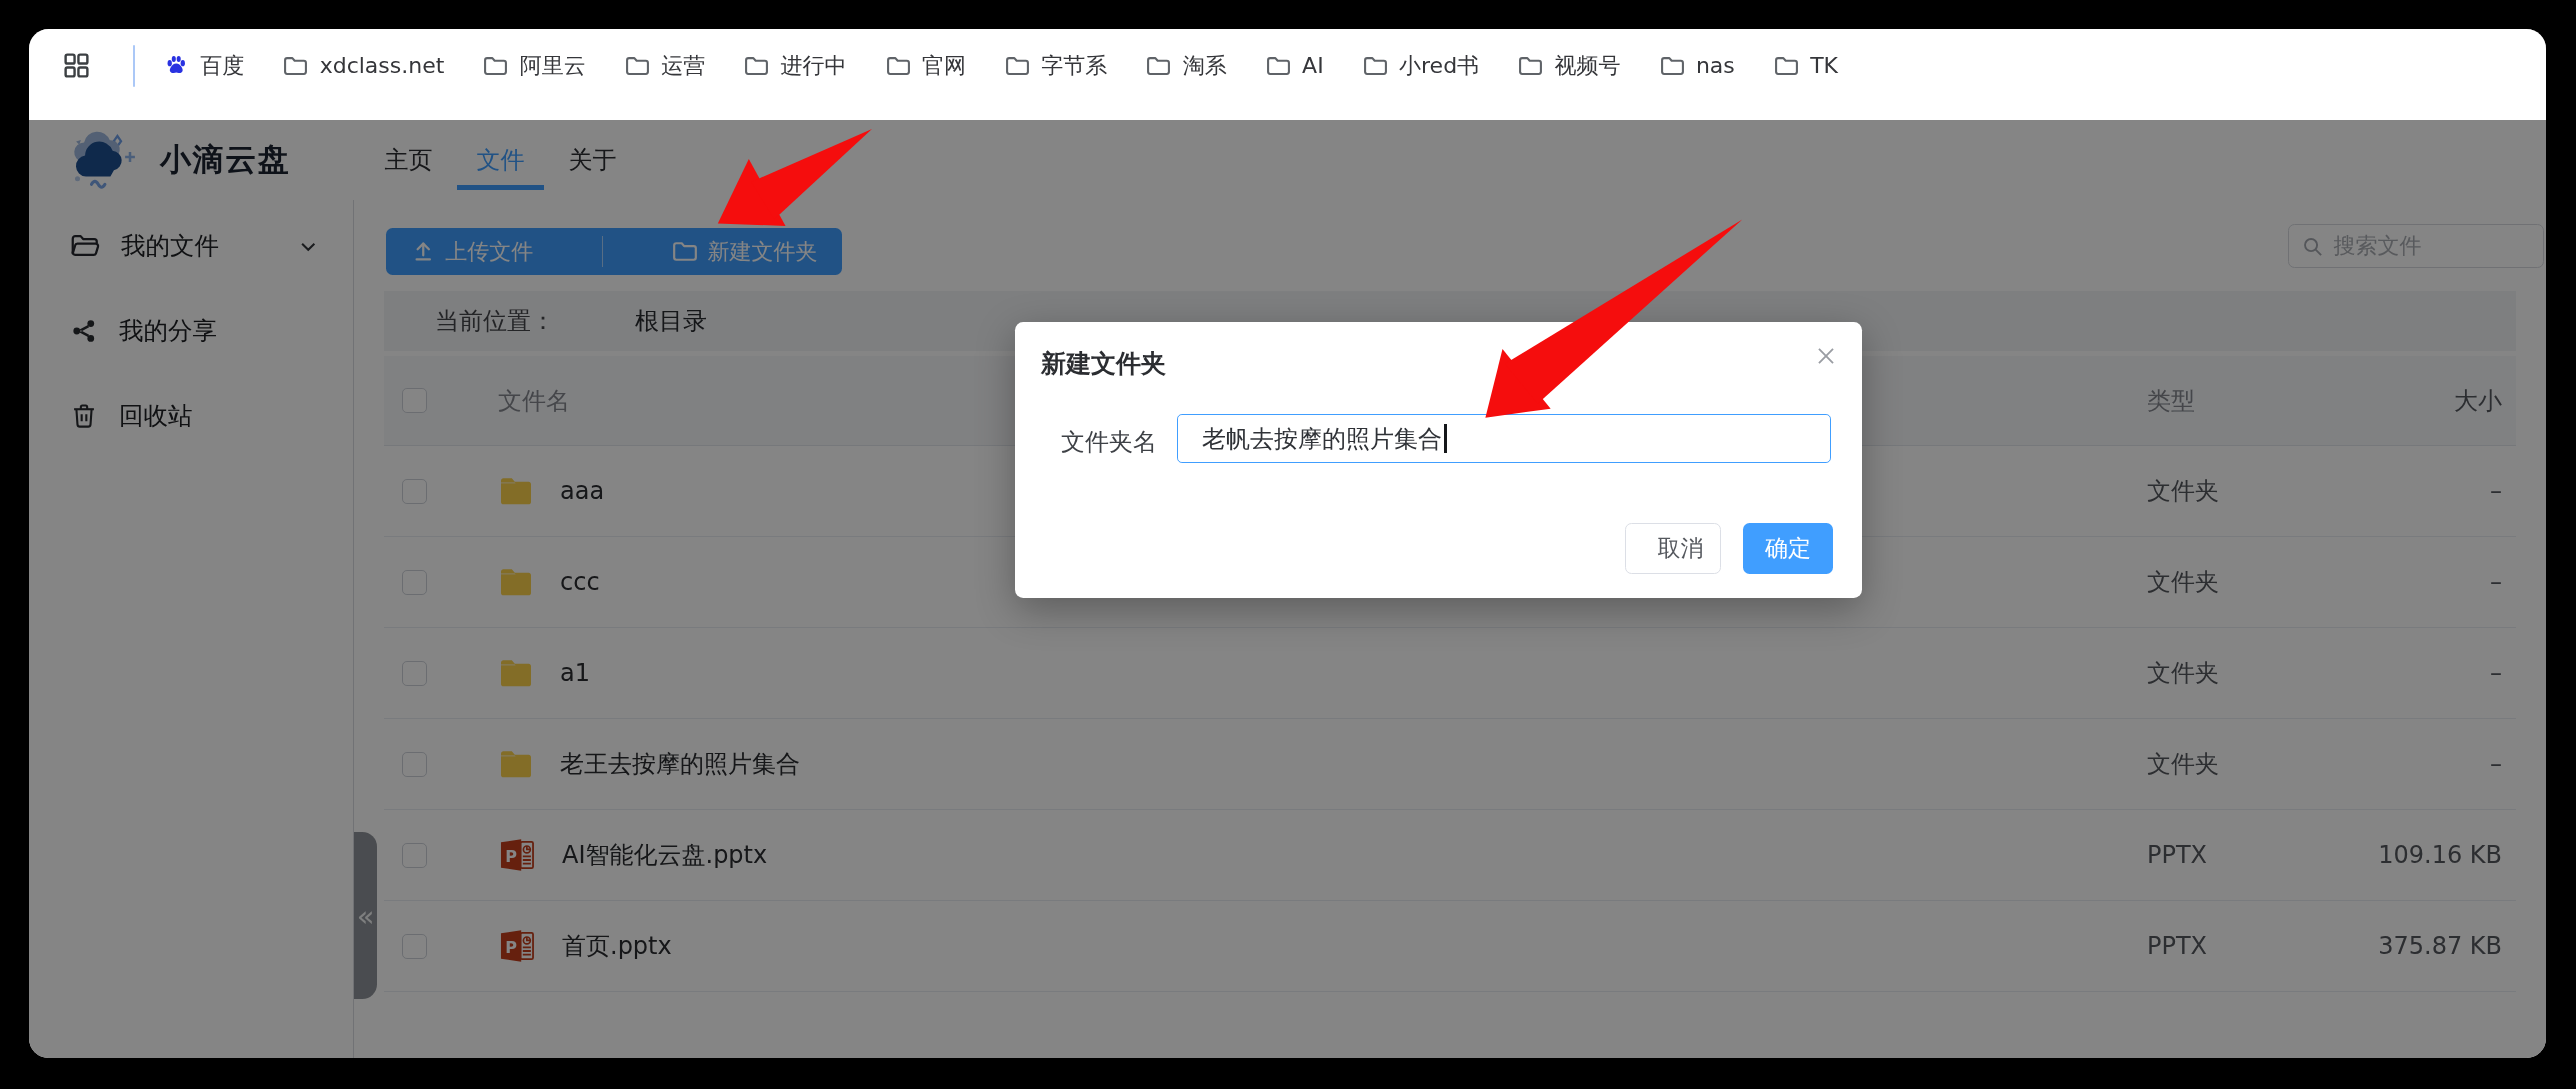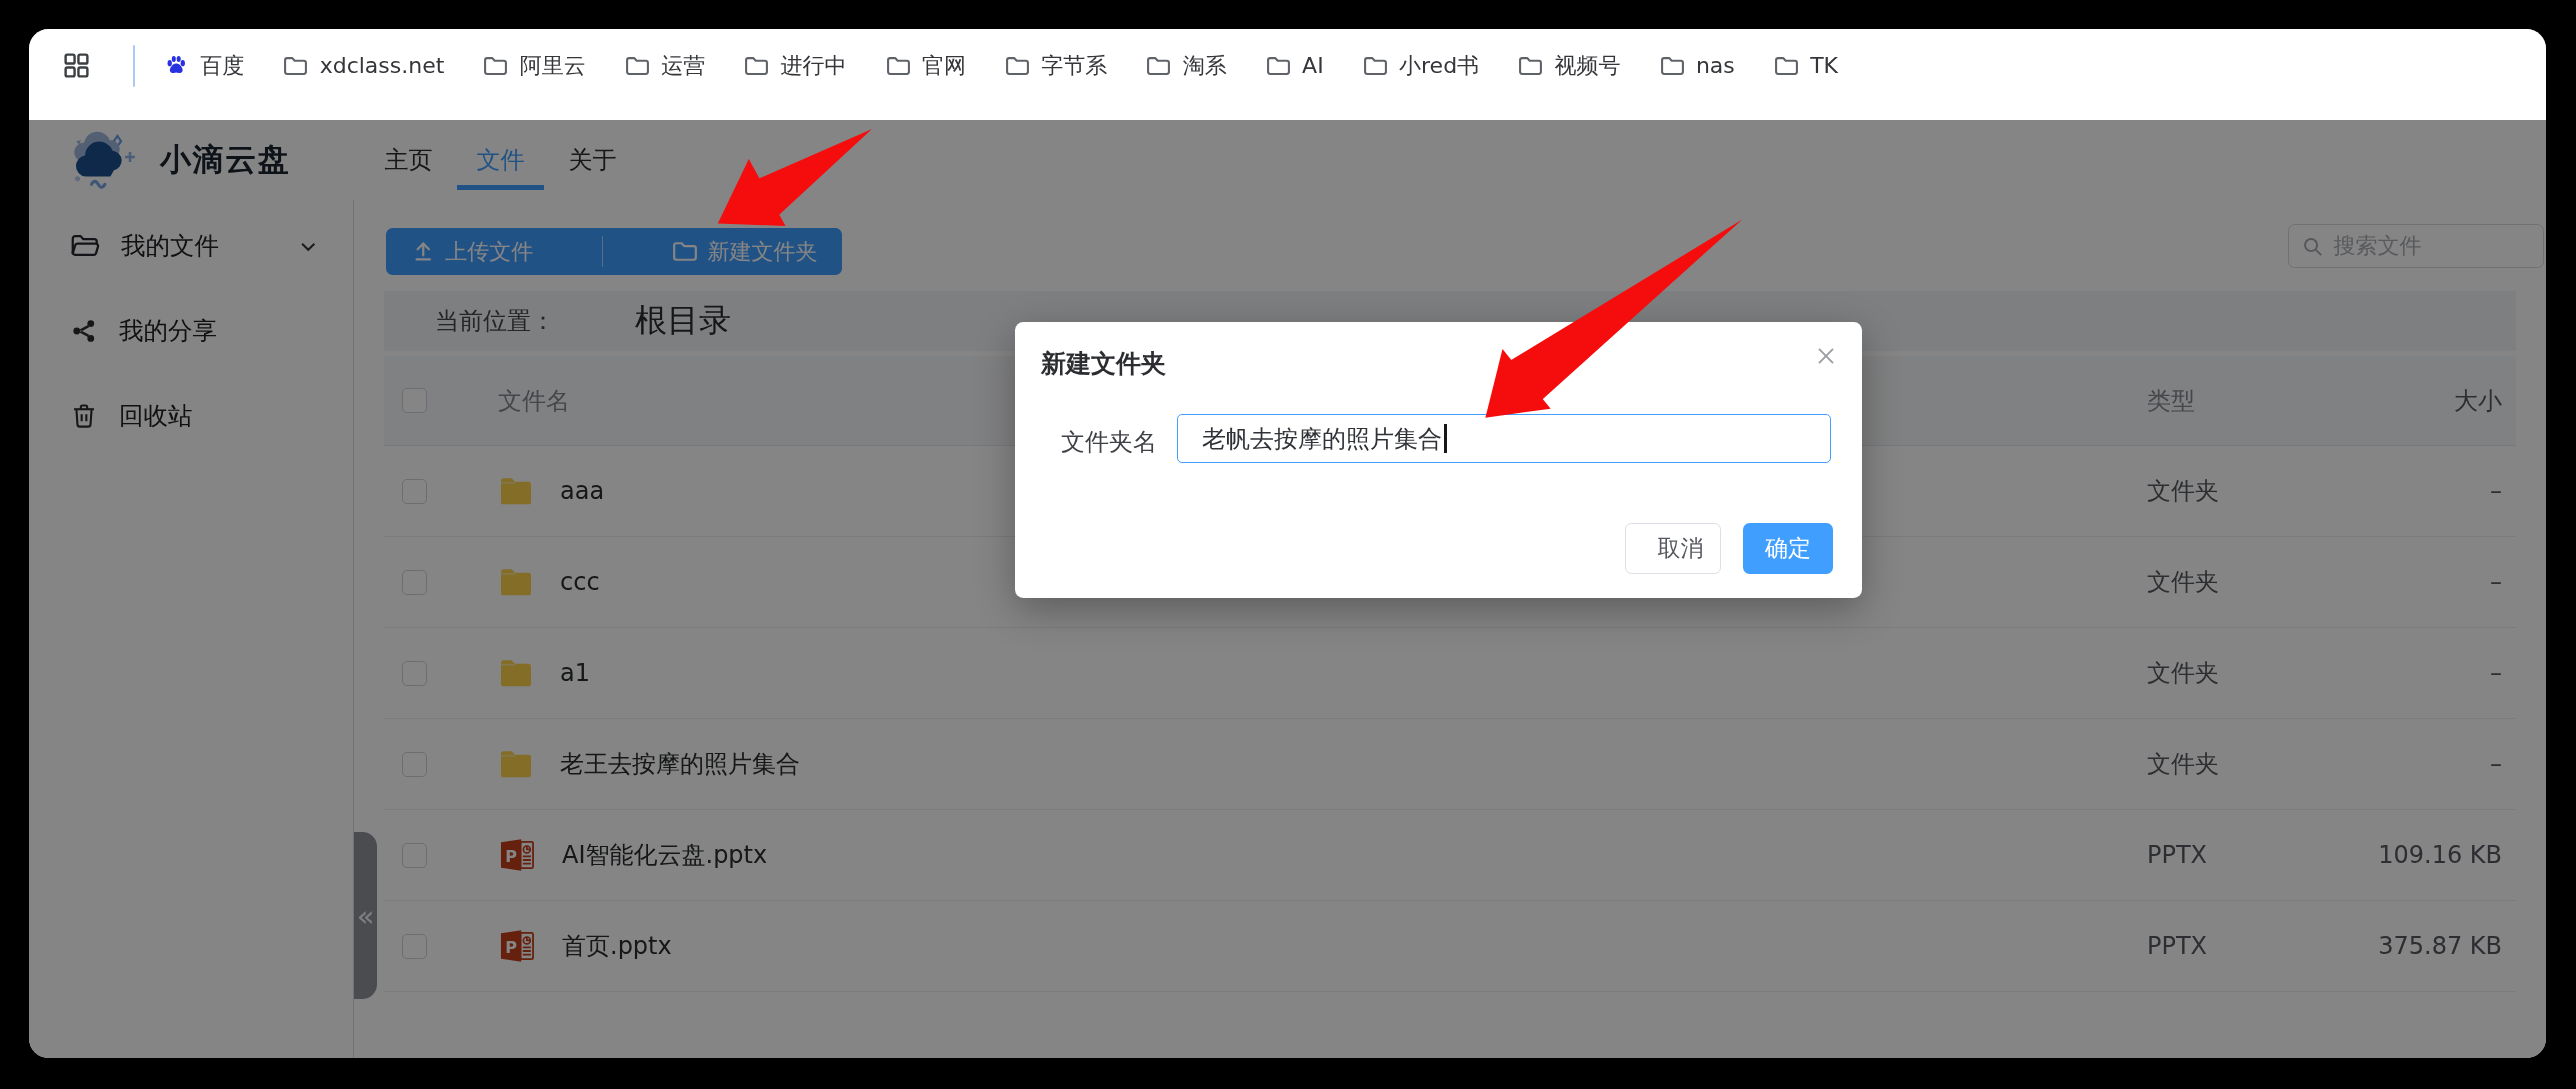--- a/index.html
+++ b/index.html
@@ -38,21 +38,21 @@
   .app-body { display:flex; height:859px; }
   .sidebar { width:325px; border-right:1.6px solid #d8dbe0; padding-top:3.3px; }
   .side-item { height:85px; display:flex; align-items:center; padding:0 33px 0 41px; gap:21px; font-size:24.5px; color:#202226; cursor:pointer; }
   .side-item .chev { margin-left:auto; }
   .content { flex:1; position:relative; padding-left:30px; }
   .btn-group { margin-top:28px; margin-left:2.4px; display:inline-flex; height:47px; border-radius:6.5px; overflow:hidden; background:#409eff; align-items:stretch;gap:44px; }
   .tool-btn { display:flex; align-items:center; gap:9.8px; padding:0 24.5px; color:#fff; font-size:22px; cursor:pointer; white-space:nowrap; }
   .btn-divider { width:1.6px; background:rgba(255,255,255,0.55); margin:8.2px 0; }
   .breadcrumb { margin-top:16.3px; width:2132px; height:60px; background:#f2f3f5; display:flex; align-items:center; padding-left:51px; }
   .bc-label { font-size:24px; color:#45474c; }
-  .bc-value { font-size:32px; color:#2a2c30; margin-left:80px; }
+  .bc-value { font-size:24px; color:#2a2c30; margin-left:80px; }
   
   .table { width:2132px; margin-top:4.9px; }
   .thead { height:90px; background:#f5f7fa; display:flex; align-items:center; color:#84878e; font-size:24px; border-bottom:1.6px solid #e2e6ec; }
   .trow { height:91px; display:flex; align-items:center; border-bottom:1.6px solid #e8ecf2; font-size:24px; color:#2b2d31; background:#fff; }
   .c-check { width:114px; padding-left:18px; display:flex; align-items:center; }
   .cb { display:block; width:25px; height:25px; border:1.6px solid #cdd1d9; border-radius:4.9px; background:#fff; cursor:pointer; }
   .c-name { flex:1; display:flex; align-items:center; gap:26px; }
   .c-type { width:204px; color:#55585e; }
   .thead .c-type, .thead .c-name { color:#84878e; }
   .c-size { width:151px; text-align:right; color:#55585e; }

